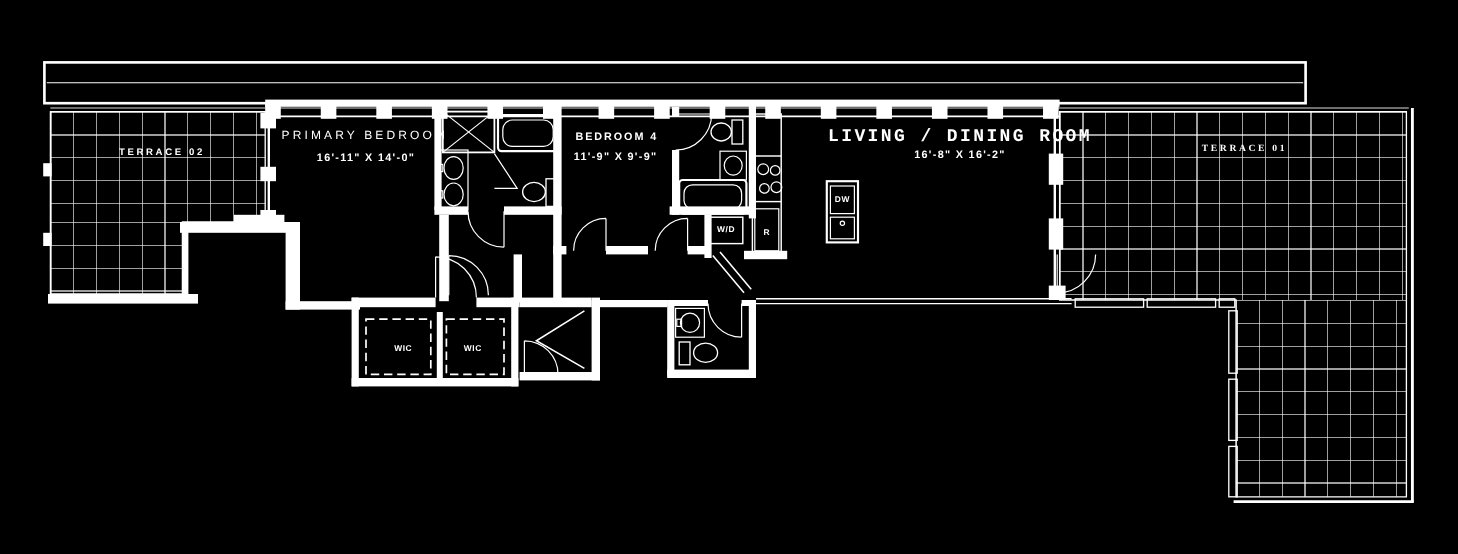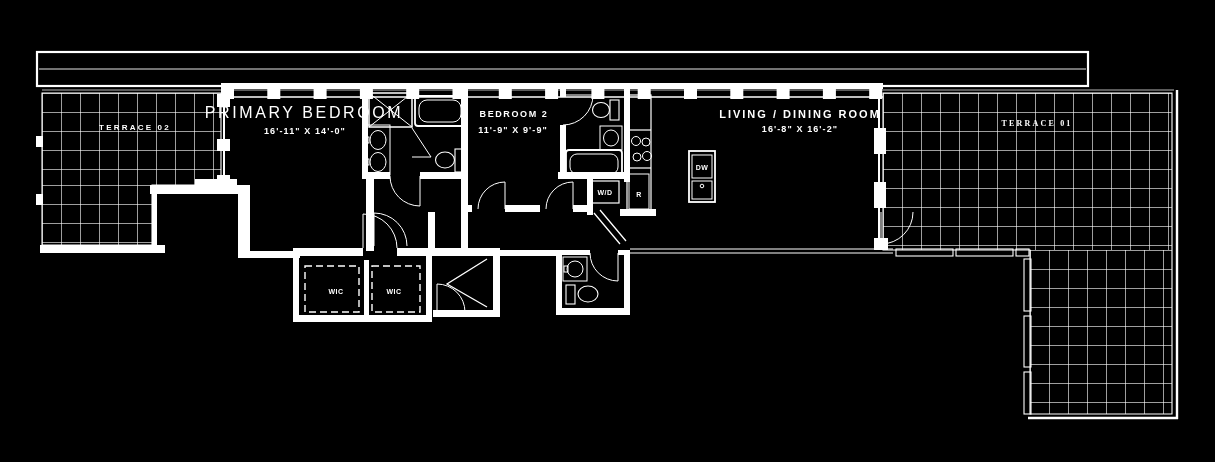--- a/index.html
+++ b/index.html
@@ -11,22 +11,22 @@
       repeating-linear-gradient(to bottom, rgba(255,255,255,.62) 0 1px, transparent 1px 19px);
     z-index:1;}
   #t02a{left:42px;top:93px;width:179px;height:92px;}
   #t02b{left:42px;top:185px;width:110px;height:60px;}
   #t01a{left:883px;top:93px;width:289px;height:157px;}
   #t01b{left:1030px;top:250px;width:142px;height:164px;}
   svg.lines{position:absolute;left:0;top:0;z-index:2;}
   .lbl{position:absolute;color:#fff;white-space:nowrap;z-index:3;
        transform:translate(-50%,-50%);text-align:center;}
   .terr{font-size:8px;font-weight:700;letter-spacing:2.2px;}
-  .rname-lg{font-size:16px;font-weight:400;letter-spacing:2.6px;}
-  .rname-md{font-size:11px;font-weight:700;letter-spacing:2px;}
+  .rname-lg{font-size:10px;font-weight:400;letter-spacing:2.6px;}
+  .rname-md{font-size:15px;font-weight:700;letter-spacing:2px;font-family:Liberation Mono, monospace;}
   .rname-sm{font-size:9px;font-weight:700;letter-spacing:1.6px;}
   .rdims{font-size:9px;font-weight:700;letter-spacing:1.1px;}
   .tiny{font-size:7px;font-weight:700;letter-spacing:.5px;}
 </style>
 </head>
 <body>
 
 <div id="plan">
 
   <div class="grid" id="t02a"></div>
@@ -227,21 +227,21 @@
       <rect x="372" y="266" width="48" height="46"></rect>
     </g>
   </svg>
 
   <div class="lbl terr" style="left:135px;top:127px;">TERRACE 02</div>
   <div class="lbl terr" style="left:1037px;top:123px;font-family:Liberation Serif, serif;">TERRACE 01</div>
 
   <div class="lbl rname-lg" style="left:304px;top:113px;">PRIMARY BEDROOM</div>
   <div class="lbl rdims" style="left:305px;top:131px;">16'-11" X 14'-0"</div>
 
-  <div class="lbl rname-sm" style="left:514px;top:114px;">BEDROOM 2</div>
+  <div class="lbl rname-sm" style="left:514px;top:114px;">BEDROOM 4</div>
   <div class="lbl rdims" style="left:513px;top:130px;">11'-9" X 9'-9"</div>
 
   <div class="lbl rname-md" style="left:800px;top:114px;">LIVING / DINING ROOM</div>
   <div class="lbl rdims" style="left:800px;top:129px;">16'-8" X 16'-2"</div>
 
   <div class="lbl tiny" style="left:605px;top:192px;">W/D</div>
   <div class="lbl tiny" style="left:639px;top:194px;">R</div>
   <div class="lbl tiny" style="left:702px;top:167px;">DW</div>
   <div class="lbl tiny" style="left:336px;top:291px;">WIC</div>
   <div class="lbl tiny" style="left:394px;top:291px;">WIC</div>

